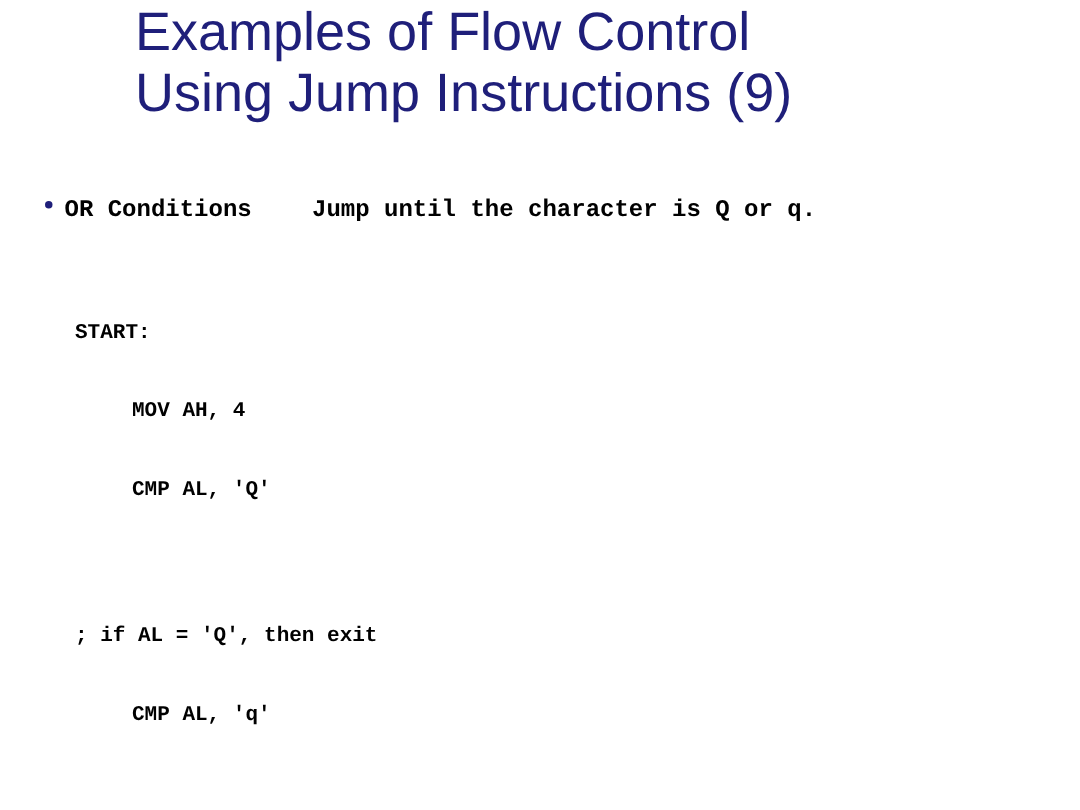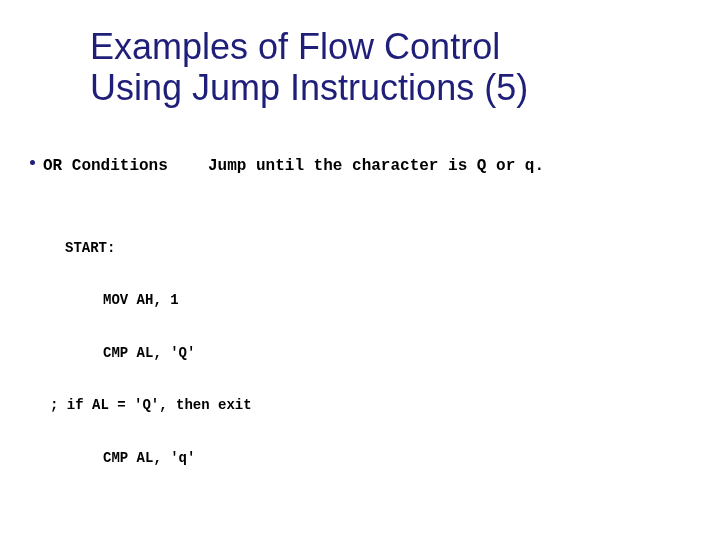--- a/index.html
+++ b/index.html
@@ -8,21 +8,20 @@
     width: 720px;
     height: 540px;
     background: #ffffff;
     font-family: Arial, Helvetica, sans-serif;
     overflow: hidden;
   }
   .slide {
     box-sizing: border-box;
     width: 720px;
     height: 445px;
-    padding-top: 26px;
   }
   .title {
     font-family: "Trebuchet MS", "Arial", sans-serif;
     font-size: 36px;
     line-height: 1.15;
     color: #1f1f7a;
     text-align: left;
     padding-left: 90px;
     padding-right: 40px;
     font-weight: 400;
@@ -65,50 +64,50 @@
     line-height: 1.25;
     white-space: pre;
     color: #000;
   }
   .code-line {
     display: flex;
   }
   .code-left {
     display: inline-block;
     min-width: 175px;
-    margin-left: 15px;
   }
   .code-right {
     display: inline-block;
+    margin-top: 45px;
   }
   .indent {
     padding-left: 38px;
   }
 </style>
 </head>
 <body>
 
 <div class="slide">
 
   <div class="title">
     <span>Examples of Flow Control</span><br>
-    <span>Using Jump Instructions (5)</span>
+    <span>Using Jump Instructions (9)</span>
   </div>
 
   <div class="body">
 
     <div class="bullet-row">
       <span class="bullet-dot"></span>
       <span class="or-cond">OR Conditions</span>
       <span class="input-desc">Jump until the character is Q or q.</span>
     </div>
 
     <div class="codeblock">
       <div class="code-line"><span class="code-left">START:</span></div>
-      <div class="code-line"><span class="code-left indent">MOV AH, 1</span></div>
+      <div class="code-line"><span class="code-left indent">MOV AH, 4</span></div>
       <div class="code-line"><span class="code-left indent">CMP AL, 'Q'</span></div>
       <div class="code-line"><span class="code-right">; if AL = 'Q', then exit</span></div>
       <div class="code-line"><span class="code-left indent">CMP AL, 'q'</span></div>
       
       
       
       
     </div>
 
   </div>

